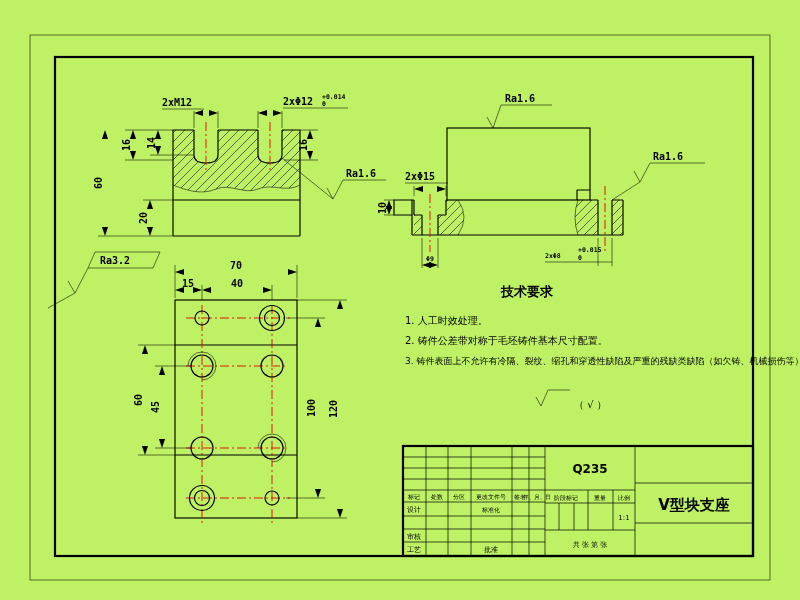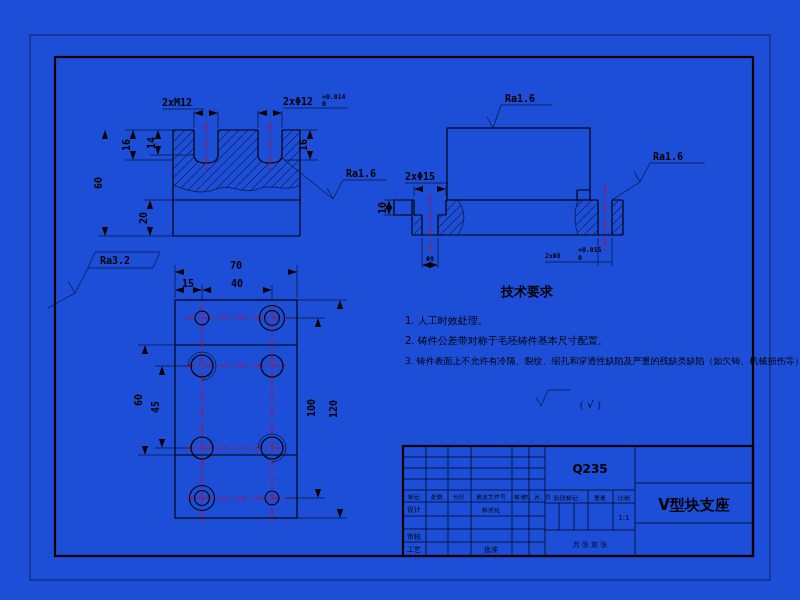--- a/index.html
+++ b/index.html
@@ -1,16 +1,16 @@
 <!DOCTYPE html>
 <html><head>
 <meta charset="utf-8">
 <style>
   html,body{margin:0;padding:0;background:#ffffff;}
-  .stage{position:relative;width:800px;height:600px;background:#1d4ed8;overflow:hidden;}
+  .stage{position:relative;width:800px;height:600px;background:#bef264;overflow:hidden;}
   .oline{stroke:#000;stroke-width:1.15;fill:none;}
   .tline{stroke:#000;stroke-width:0.55;fill:none;}
   .bline{stroke:#000;stroke-width:2.2;fill:none;}
   .gline{stroke:#000;stroke-width:0.7;fill:none;}
   .red{stroke:#e10000;stroke-width:0.9;fill:none;stroke-dasharray:9 3 2 3;}
   .hatchfill{fill:url(#hatch);stroke:none;}
   .txt{font-family:"DejaVu Sans Mono","DejaVu Sans",monospace;font-size:10px;font-weight:bold;fill:#000;}
   .txts{font-family:"DejaVu Sans Mono","DejaVu Sans",monospace;font-size:6.5px;font-weight:bold;fill:#000;}
   .cjk{font-family:"DejaVu Sans","Liberation Sans",sans-serif;fill:#000;}
   .tb7{font-size:7px;} .tb6{font-size:6px;} .tb5{font-size:5.5px;}

